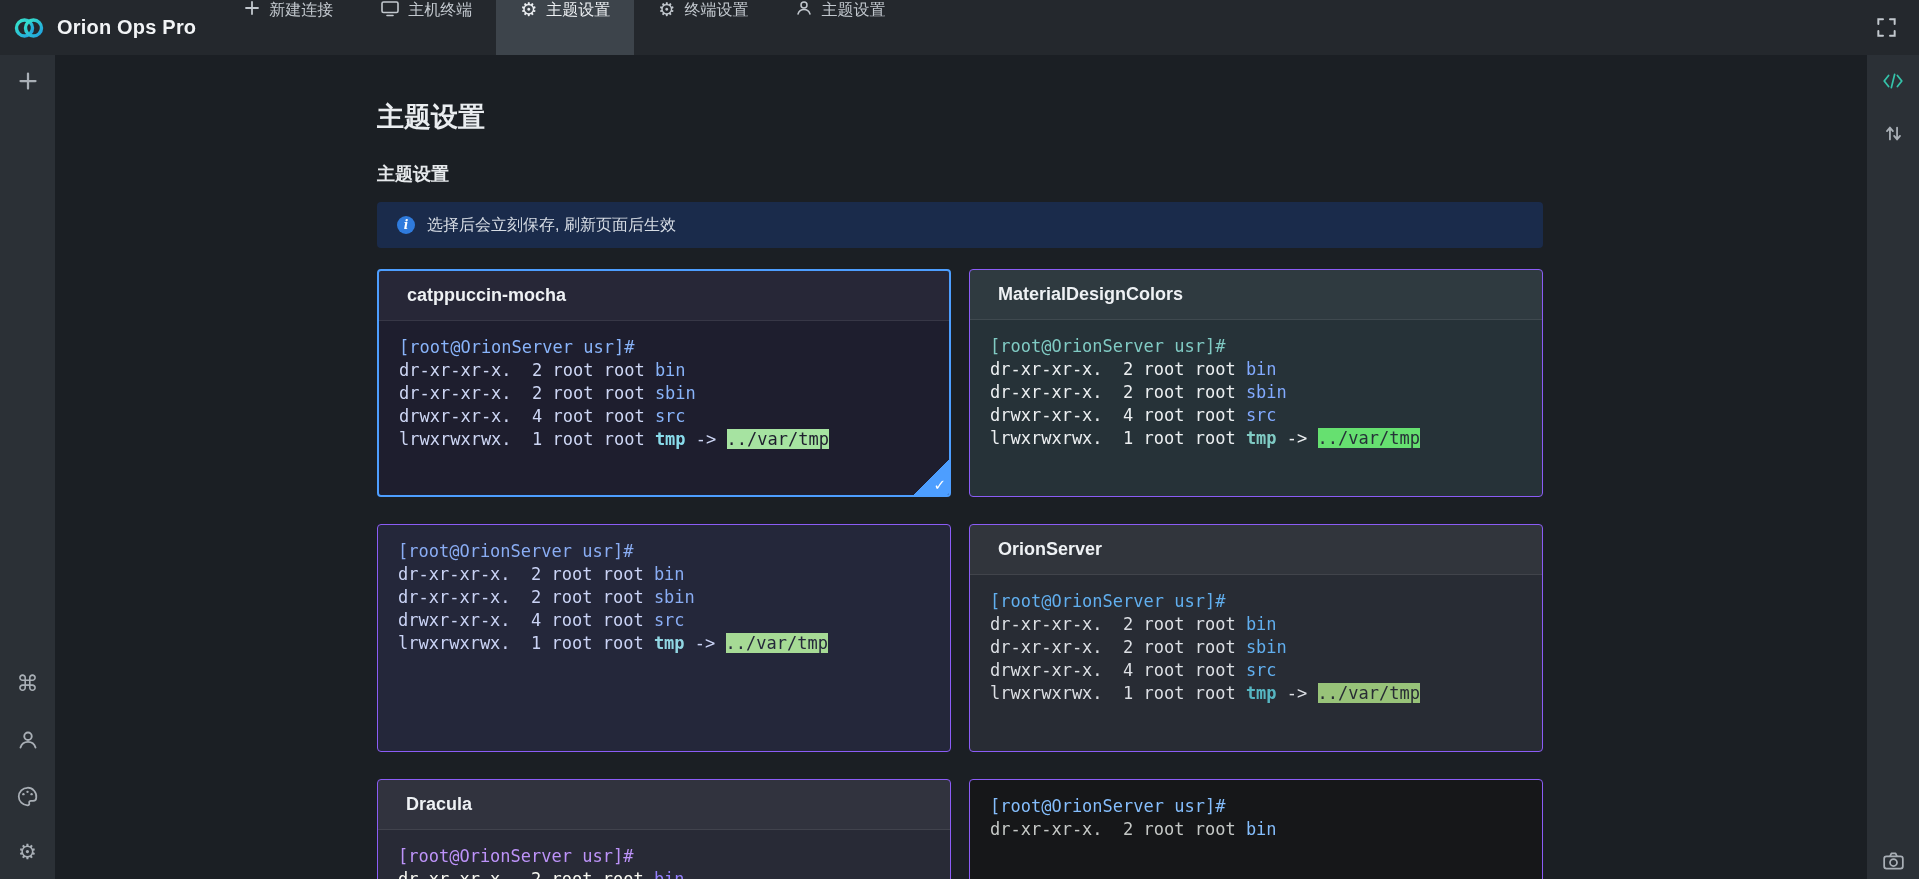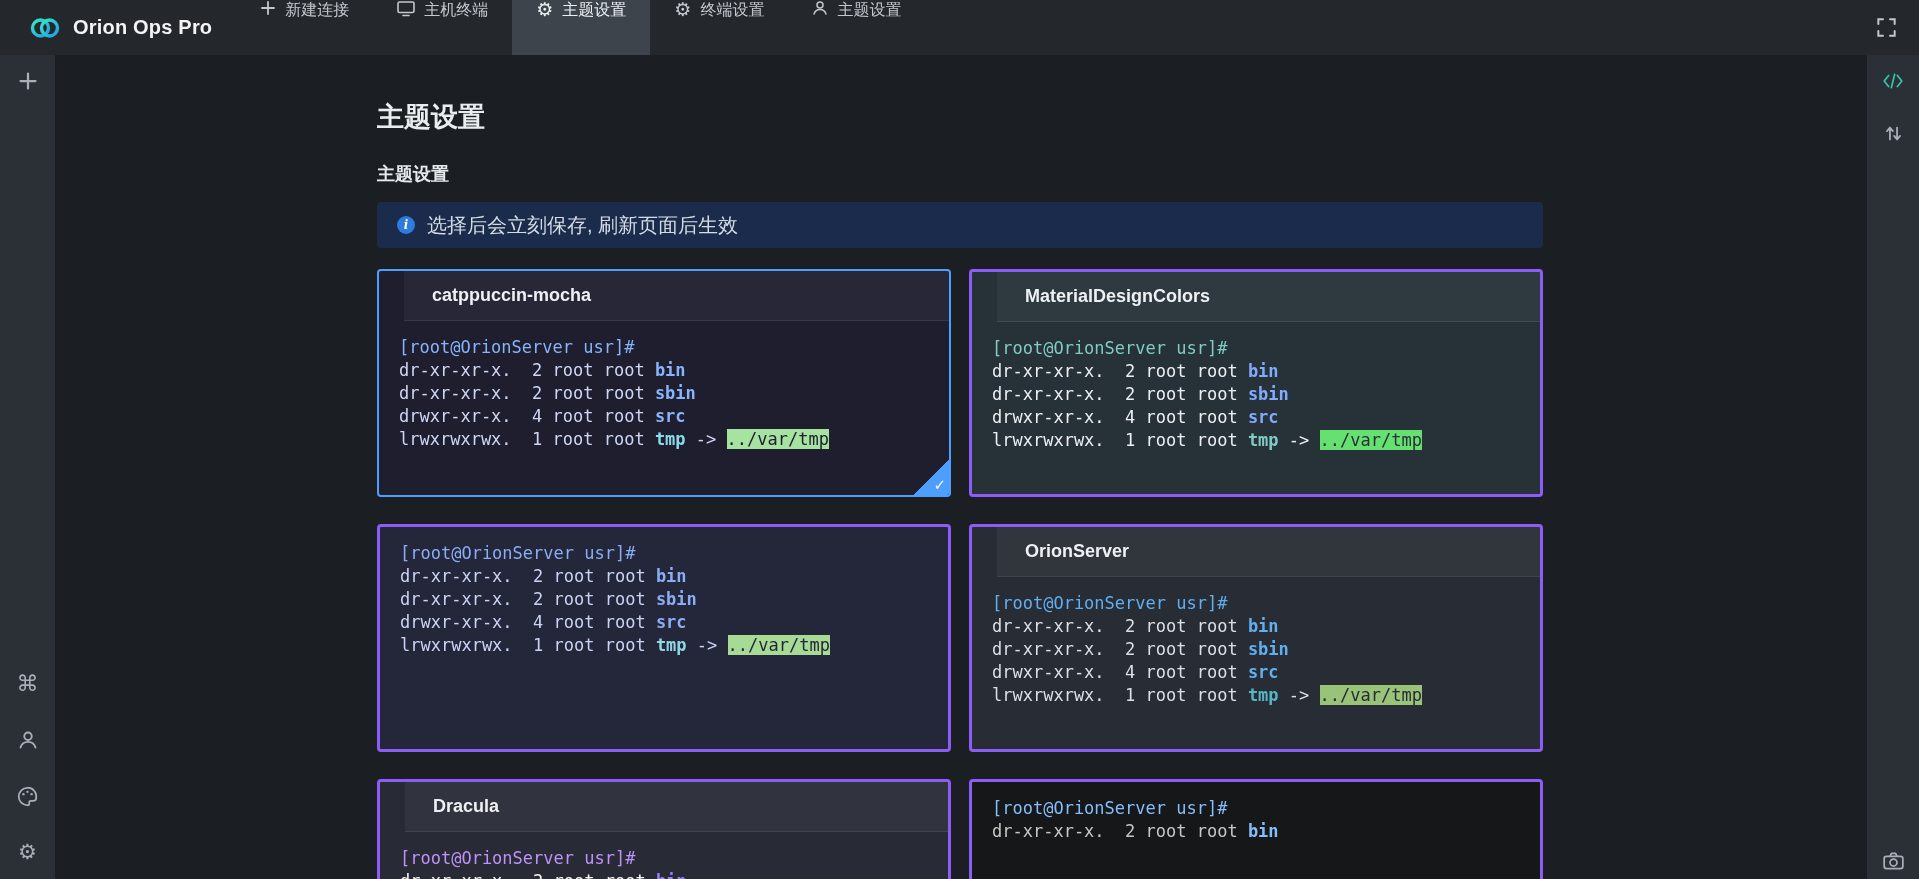--- a/index.html
+++ b/index.html
@@ -1,21 +1,21 @@
 <!DOCTYPE html>
 <html style="--accent: #4d9eff;"><head>
 <meta charset="utf-8">
 <style>
   * { margin:0; padding:0; box-sizing:border-box; }
   html,body { width:1919px; height:879px; overflow:hidden; }
   body { font-family:"Liberation Sans","DejaVu Sans",sans-serif; background:#1b1f24; color:#e8ebee; position:relative; }
 
   
   .topbar { position:absolute; top:0; left:0; right:0; height:55px; background:#24282d; display:flex; align-items:center; z-index:3; }
-  .brand { display:flex; align-items:center; gap:11px; padding:0 24px 0 28px; }
+  .brand { display:flex; align-items:center; gap:11px; padding:0 24px 0 12px; }
   .brand-title { font-size:20px; font-weight:bold; color:#f2f4f6; letter-spacing:.2px; white-space:nowrap; }
   .top-nav { display:flex; height:100%; }
   .nav-item { height:100%; display:flex; align-items:flex-start; gap:9px; padding:0 24px; font-size:16px; color:#c2c8ce; cursor:pointer; white-space:nowrap; }
   .nav-item.active { background:#3d444b; color:#eceff2; }
   .nav-ic { display:flex; align-items:center; color:inherit; }
   .nav-ic svg { display:block; }
   .glyph { font-family:"DejaVu Sans",sans-serif; line-height:1; }
   .gear-glyph { font-size:19px; }
   .cmd-glyph { font-size:22px; }
   .topbar-spacer { flex:1; }
@@ -28,31 +28,31 @@
   .rail-top { padding-top:13px; display:flex; flex-direction:column; gap:26px; }
   .rail-bottom { position:absolute; bottom:14px; left:0; right:0; display:flex; flex-direction:column; gap:30px; }
   .rail-cam { position:absolute; bottom:5px; left:0; right:0; }
   .code-ic { color:#35c3aa; }
 
   
   .main { position:absolute; top:55px; left:55px; right:52px; bottom:0; overflow:hidden; padding:45px 0 0 322px; }
   .page-title { font-size:27px; line-height:34px; font-weight:bold; color:#eaedf0; }
   .section-title { margin-top:29px; font-size:18px; line-height:22px; font-weight:bold; color:#e6e9ec; }
   .alert { margin-top:17px; width:1166px; height:46px; background:#1a2b4b; border-radius:4px; display:flex; align-items:center; gap:12px; padding:0 20px; }
-  .alert-text { font-size:20px; color:#d6dce4; }
+  .alert-text { font-size:16px; color:#d6dce4; }
   .info-ic { width:18px; height:18px; flex:0 0 18px; border-radius:50%; background:#2f7bdd; color:#fff; font-size:12px; font-weight:bold; font-style:italic; font-family:"DejaVu Serif",serif; display:flex; align-items:center; justify-content:center; }
 
   
   .grid { margin-top:21px; width:1166px; display:grid; grid-template-columns:1fr 1fr; column-gap:18px; row-gap:27px; }
-  .theme-card { position:relative; height:228px; border:3px solid #8b5cf6; border-radius:4px; background:var(--tbg); overflow:hidden; cursor:pointer; }
+  .theme-card { position:relative; height:228px; border:1px solid #8b5cf6; border-radius:4px; background:var(--tbg); overflow:hidden; cursor:pointer; }
   .theme-card.selected { border:2px solid var(--accent,#4d9eff); }
-  .card-head { height:50px; display:flex; align-items:center; padding:0 28px; background:rgba(255,255,255,.045); border-bottom:1px solid rgba(255,255,255,.08); font-size:18px; font-weight:bold; color:#eef1f4;margin-left:25px; }
+  .card-head { height:50px; display:flex; align-items:center; padding:0 28px; background:rgba(255,255,255,.045); border-bottom:1px solid rgba(255,255,255,.08); font-size:18px; font-weight:bold; color:#eef1f4; }
   .term { padding:15px 20px; font-family:"DejaVu Sans Mono",monospace; font-size:17px; line-height:23px; color:var(--tfg); white-space:pre; }
   .t-prompt { color:var(--tprompt); font-weight:normal; }
-  .t-dir { color:var(--tdir); font-weight:bold; }
+  .t-dir { color:var(--tdir); font-weight:normal; }
   .t-link { color:var(--tlink); font-weight:bold; }
   .t-target { background:var(--ttargetbg); color:var(--ttargetfg); }
   .corner-check { position:absolute; right:-1px; bottom:-1px; width:38px; height:38px;
     background:linear-gradient(to bottom right, transparent 0 50%, var(--accent,#4d9eff) 50% 100%); }
   .tick { position:absolute; right:4px; bottom:2px; color:#fff; font-size:15px; font-weight:bold; font-family:"DejaVu Sans",sans-serif; }
 </style>
 </head>
 <body>
 
 <header class="topbar">

